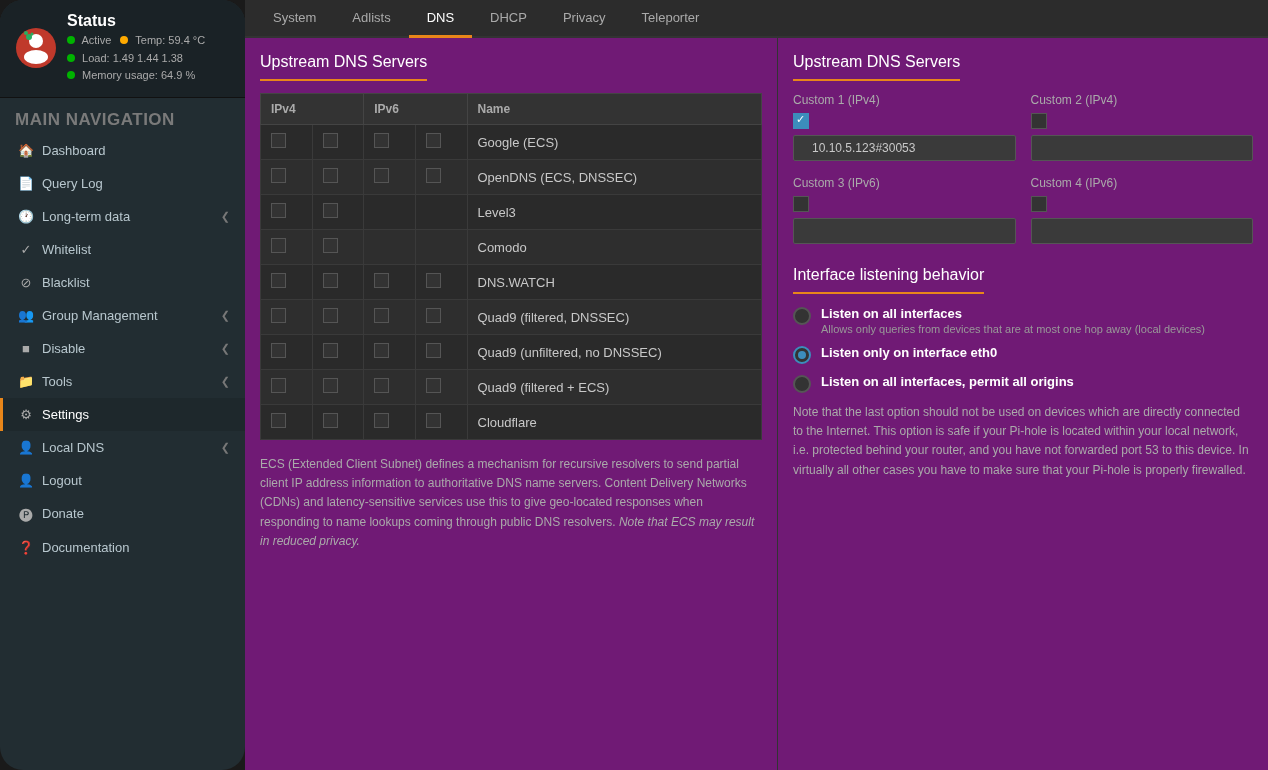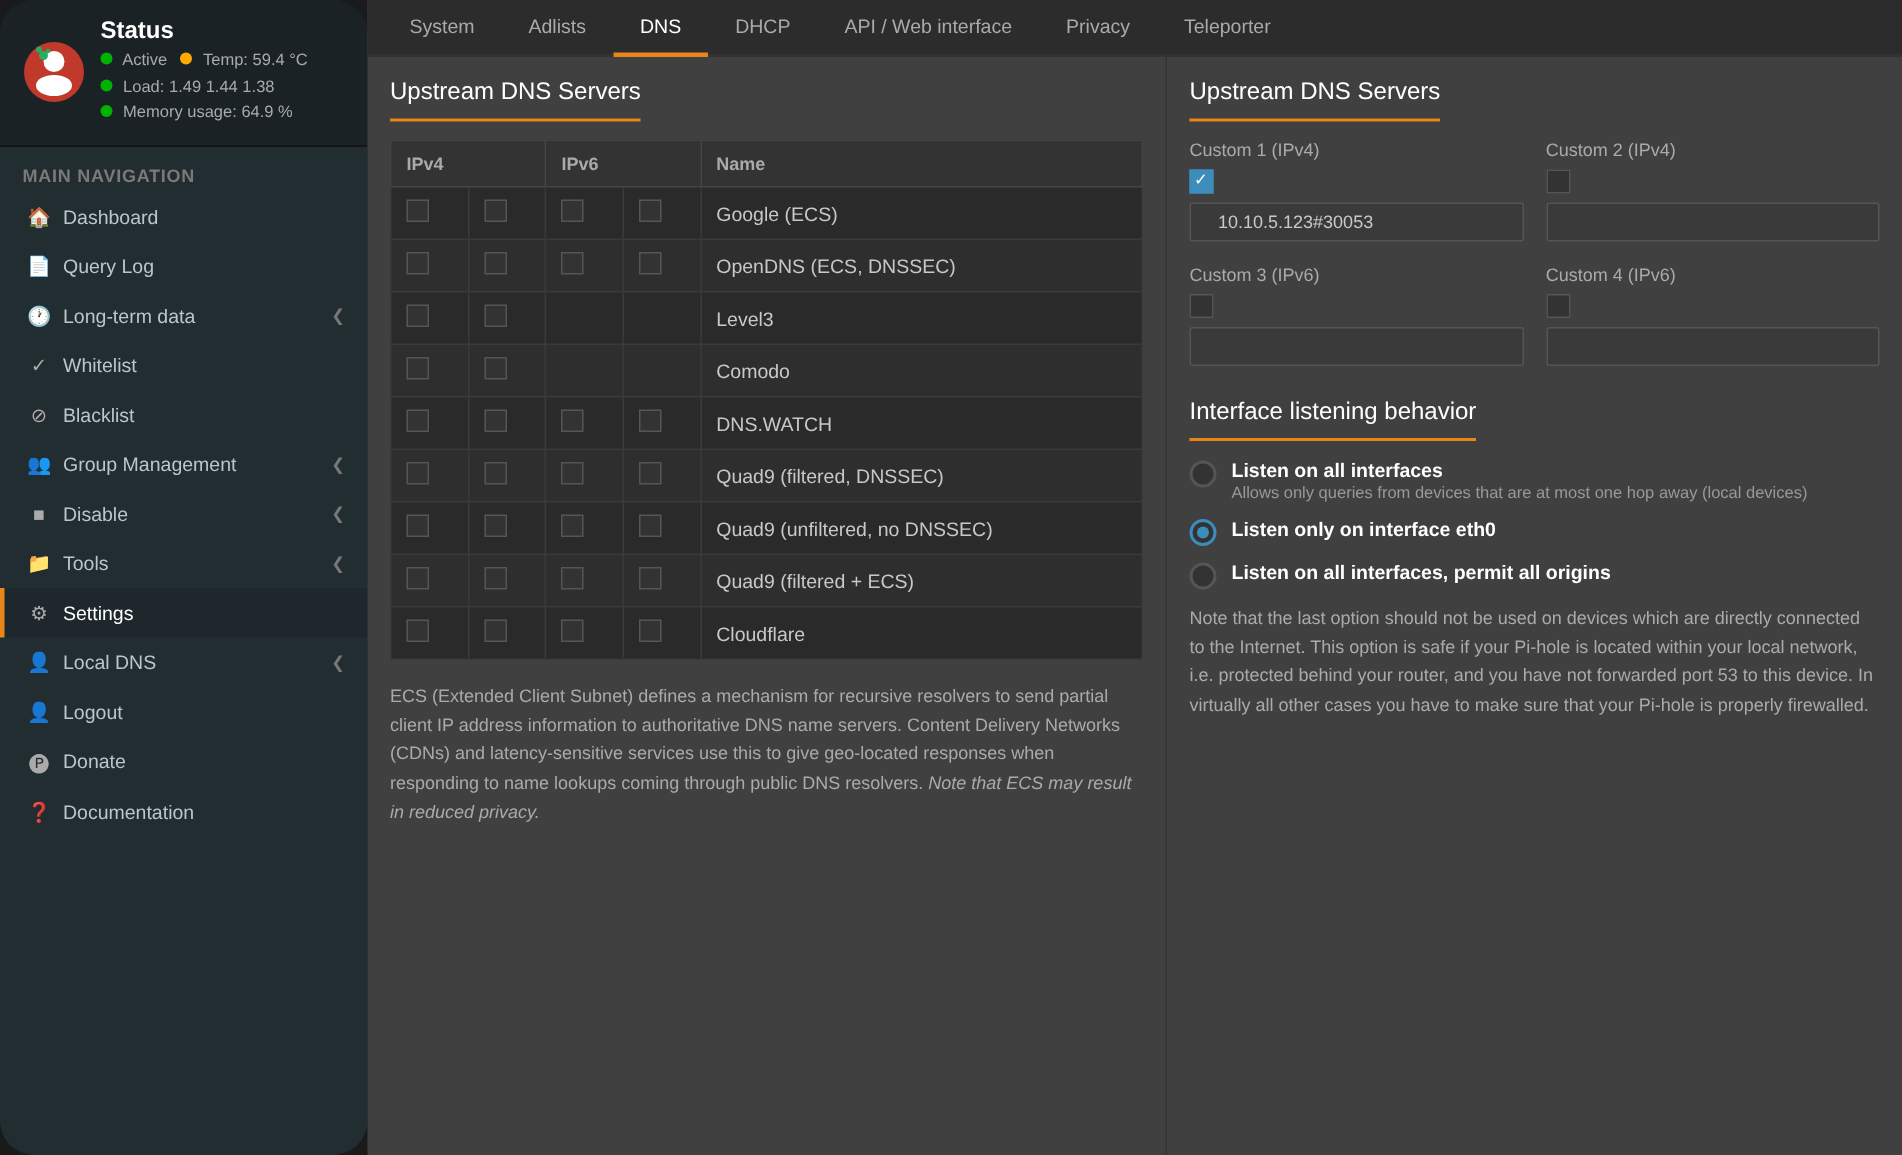--- a/index.html
+++ b/index.html
@@ -57,21 +57,21 @@
       display: inline-block;
       width: 8px;
       height: 8px;
       border-radius: 50%;
       margin-right: 4px;
     }
     .dot-green { background: #00b300; }
     .dot-yellow { background: #ffaa00; }
 
     .sidebar-section-label {
-      font-size: 12px;
+      font-size: 17px;
       color: #7a7a7a;
       padding: 12px 15px 4px 15px;
       text-transform: uppercase;
       letter-spacing: 0.5px;
       font-weight: 600;
     }
 
     .sidebar-nav {
       list-style: none;
       flex: 1;
@@ -110,21 +110,21 @@
     .nav-arrow {
       font-size: 11px;
       color: #777;
     }
 
     
     #main {
       flex: 1;
       display: flex;
       flex-direction: column;
-      background: #404040;
+      background: #701a75;
       overflow: hidden;
     }
 
     
     .tab-bar {
       background: #2c2c2c;
       display: flex;
       align-items: flex-end;
       padding: 0 10px;
       border-bottom: 2px solid #333;
@@ -478,21 +478,20 @@
   </ul>
 </div>
 
 <div id="main">
 
   <div class="tab-bar">
     <div class="tab">System</div>
     <div class="tab">Adlists</div>
     <div class="tab active">DNS</div>
     <div class="tab">DHCP</div>
-    <div class="tab">API / Web interface</div>
     <div class="tab">Privacy</div>
     <div class="tab">Teleporter</div>
   </div>
 
   <div class="content-area">
 
     <div class="left-panel">
       <div class="panel-title">Upstream DNS Servers</div>
 
       <table class="dns-table">

